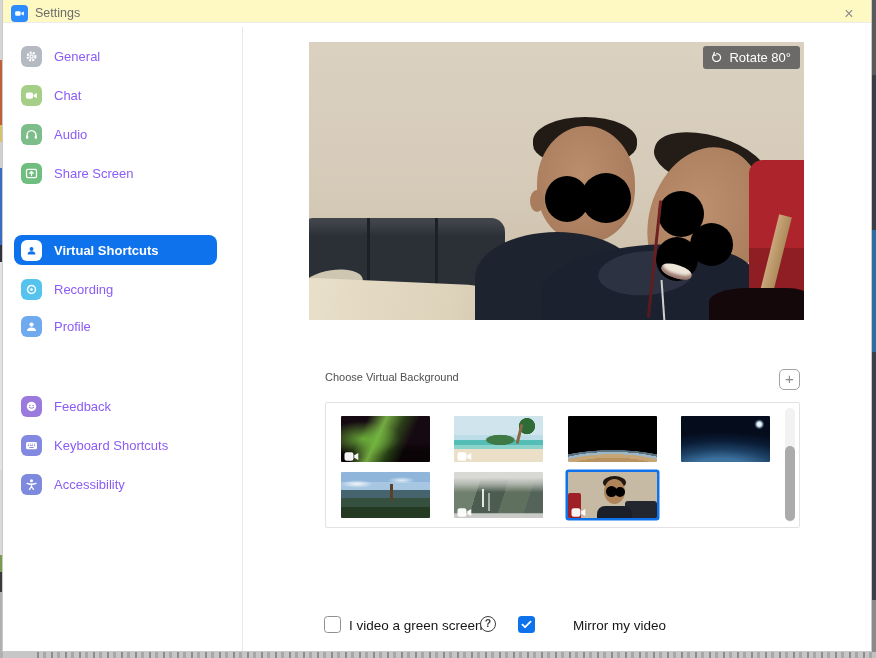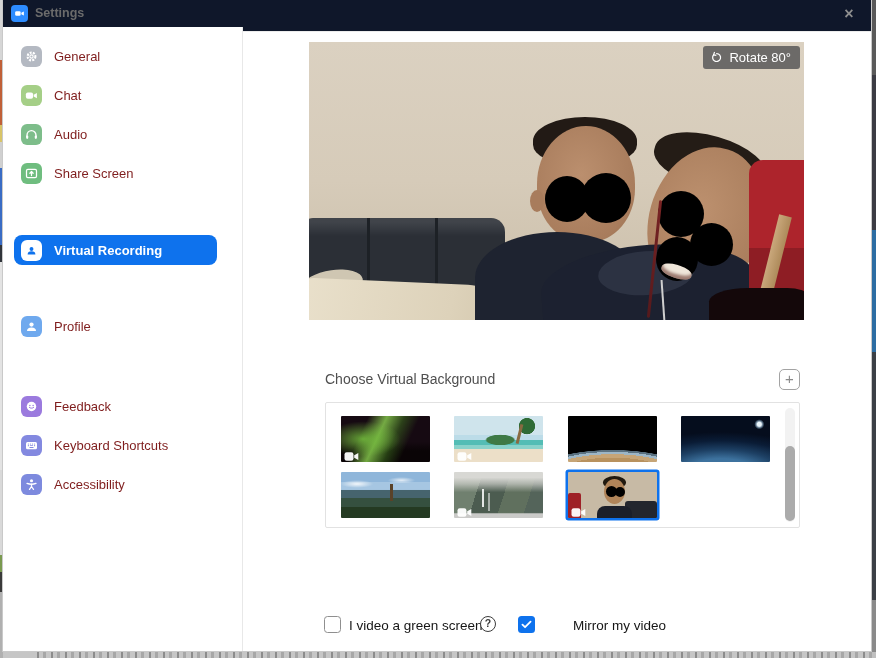--- a/index.html
+++ b/index.html
@@ -13,30 +13,30 @@
     background:linear-gradient(180deg,#d6d6d6 0 60px,#c06038 60px 125px,#d8c468 125px 142px,#d0d0d0 142px 168px,#3a6cc4 168px 245px,#30343a 245px 262px,#e3e3e3 262px 470px,#d9d9d9 470px 555px,#7a9a50 555px 572px,#3a3a3a 572px 592px,#b0b0b0 592px 658px);}
   .sliver-right{position:absolute;right:0;top:0;width:4px;height:658px;z-index:0;
     background:linear-gradient(180deg,#5a5a5a 0 75px,#3c3c44 75px 230px,#2d6da3 230px 352px,#3c4046 352px 600px,#8a8a8a 600px 652px,#c0c0c0 652px 658px);}
   .sliver-bottom{position:absolute;left:3px;right:4px;top:652px;height:6px;background:#c6c6c6;z-index:0;}
   .sliver-bottom .noise{position:absolute;left:34px;right:0;top:0;bottom:0;
     background:repeating-linear-gradient(90deg,rgba(70,70,70,.45) 0 2px,transparent 2px 6px,rgba(95,95,95,.3) 6px 9px,transparent 9px 14px);}
   
   .window{position:absolute;left:2px;top:0;width:870px;height:652px;background:#fff;
     border-left:1px solid #c9c9c9;border-right:1px solid #c9c9c9;border-bottom:1px solid #c9c9c9;z-index:1;}
   
-  .titlebar{position:absolute;left:0;top:0;right:0;height:32px;background:#0f172a;border-bottom:1px solid #ececec;font-weight:bold;}
+  .titlebar{position:absolute;left:0;top:0;right:0;height:23px;background:#fef9c3;border-bottom:1px solid #ececec;}
   .tb-appicon{position:absolute;left:8px;top:5px;width:17px;height:17px;border-radius:4px;background:#2D8CFF;display:flex;align-items:center;justify-content:center;}
   .tb-title{position:absolute;left:32px;top:6px;font-size:12.5px;color:#6b6b6b;}
   .tb-close{position:absolute;right:10px;top:2px;width:24px;height:23px;display:flex;align-items:center;justify-content:center;color:#8f8f8f;font-size:16px;line-height:1;cursor:default;}
   
   .sidebar{position:absolute;left:0;top:27px;bottom:0;width:240px;background:#fff;border-right:1px solid #e8e8e8;}
   .sb-item{position:absolute;left:11px;width:203px;height:30px;display:flex;align-items:center;border-radius:8px;}
   .sb-ic{width:21px;height:21px;min-width:21px;border-radius:6px;margin-left:7px;display:flex;align-items:center;justify-content:center;}
   .sb-ic svg{width:15px;height:15px;display:block;}
-  .sb-label{margin-left:12px;font-size:13px;color:#7f1d1d;white-space:nowrap;}
+  .sb-label{margin-left:12px;font-size:13px;color:#8b5cf6;white-space:nowrap;}
   .sb-item.selected{background:#0E72ED;}
   .sb-item.selected .sb-label{color:#fff;font-weight:bold;}
   
   .preview{position:absolute;left:306px;top:42px;width:495px;height:278px;overflow:hidden;background:#d5cab8;}
   .pv-wall{position:absolute;inset:0;background:linear-gradient(180deg,#dbd1c1 0%,#d6cbb9 50%,#cfc3af 78%,#c9bca8 100%);}
   .pv-couch{position:absolute;left:-6px;top:176px;width:202px;height:102px;background:#2b2f36;border-radius:10px 14px 0 0;
     background-image:linear-gradient(90deg,transparent 0 64px,#1d2126 64px 67px,transparent 67px 132px,#1d2126 132px 135px,transparent 135px),linear-gradient(180deg,rgba(255,255,255,.10) 0 4px,rgba(255,255,255,0) 18px),linear-gradient(180deg,transparent 0 72px,#22262c 72px);}
   .pv-pillow{position:absolute;left:-6px;top:228px;width:60px;height:26px;background:#cfc6b2;border-radius:50%;transform:rotate(-8deg);}
   .pv-blanket{position:absolute;left:-8px;top:240px;width:212px;height:46px;background:linear-gradient(100deg,#e9e0cb,#ddd2ba 70%,#d2c6ac);border-radius:12px 46px 0 0;transform:rotate(2.5deg);}
   .p1-hair{position:absolute;left:224px;top:75px;width:104px;height:48px;background:#221a15;border-radius:50% 50% 42% 42%;}
@@ -54,21 +54,21 @@
   .b2b{left:381px;top:181px;width:43px;height:43px;}
   .b2c{left:347px;top:195px;width:42px;height:44px;}
   .pv-teeth{position:absolute;left:352px;top:223px;width:31px;height:13px;background:#efe6da;border-radius:45%;transform:rotate(17deg);box-shadow:inset 0 -4px 3px rgba(90,35,25,.55);}
   .pv-wire1{position:absolute;left:344px;top:158px;width:3px;height:118px;background:linear-gradient(#7a2424,#55191c);border-radius:2px;transform:rotate(6deg);}
   .pv-wire2{position:absolute;left:353px;top:238px;width:2px;height:42px;background:#cfcfcf;transform:rotate(-4deg);}
   .pv-chair{position:absolute;left:440px;top:118px;width:60px;height:160px;background:linear-gradient(180deg,#ad242c 0 55%,#8e1d24 55%);border-radius:14px 0 0 8px;}
   .pv-pole{position:absolute;left:455px;top:172px;width:13px;height:124px;background:linear-gradient(90deg,#caa87c,#ad8a5a);transform:rotate(14deg);}
   .pv-chair-shadow{position:absolute;left:400px;top:246px;width:98px;height:34px;background:#14080a;border-radius:40% 20% 0 0;}
   .rotate-btn{position:absolute;right:4px;top:4px;height:23px;display:flex;align-items:center;gap:6px;padding:0 9px 0 7px;background:rgba(88,88,88,.85);border-radius:3px;color:#fff;font-size:13px;}
   
-  .choose-label{position:absolute;left:322px;top:371px;font-size:14px;color:#4f4f4f;}
+  .choose-label{position:absolute;left:322px;top:371px;font-size:11px;color:#4f4f4f;}
   .plus-btn{position:absolute;left:776px;top:369px;width:21px;height:21px;border:1px solid #a3a3a3;border-radius:5px;color:#8a8a8a;font-size:15px;line-height:18px;text-align:center;background:#fff;}
   .grid-box{position:absolute;left:322px;top:402px;width:475px;height:126px;border:1px solid #e2e2e2;border-radius:2px;background:#fff;}
   .thumb{position:absolute;width:89px;height:46px;overflow:hidden;border-radius:1px;}
   .thumb.selected{box-shadow:0 0 0 2.5px #0E72ED;}
   .cam-badge{position:absolute;left:3px;bottom:3px;width:15px;height:11px;opacity:.95;}
   
   .t-aurora{background:
     radial-gradient(ellipse 60% 55% at 25% 50%,rgba(115,190,60,.85),rgba(115,190,60,0) 70%),
     linear-gradient(115deg,rgba(0,0,0,0) 25%,rgba(140,210,80,.8) 42%,rgba(70,130,35,.45) 58%,rgba(0,0,0,0) 72%),
     linear-gradient(to top,#0a0406 0 24%,rgba(10,4,6,0) 44%),#160a12;}
@@ -178,23 +178,32 @@
       </div>
 
 
       <div class="sb-item selected" style="top:208px">
         <span class="sb-ic" style="background:#fff">
           <svg viewBox="0 0 24 24">
               <circle cx="12" cy="9.6" r="3.1" fill="#0E72ED"></circle>
               <path d="M5.8 18.2 a6.2 5 0 0 1 12.4 0 z" fill="#0E72ED"></path>
             </svg>
         </span>
-          <span class="sb-label">Virtual Recording</span>
-      </div>
-
+          <span class="sb-label">Virtual Shortcuts</span>
+      </div>
+
+      <div class="sb-item" style="top:247px">
+        <span class="sb-ic" style="background:#55c3ee">
+          <svg viewBox="0 0 24 24" fill="none">
+              <circle cx="12" cy="12" r="6.4" stroke="#fff" stroke-width="2.4"></circle>
+              <circle cx="12" cy="12" r="2.1" fill="#fff"></circle>
+            </svg>
+        </span>
+          <span class="sb-label">Recording</span>
+      </div>
 
       <div class="sb-item" style="top:284px">
         <span class="sb-ic" style="background:#6fa9ee">
           <svg viewBox="0 0 24 24">
               <circle cx="12" cy="8.8" r="3.4" fill="#fff"></circle>
               <path d="M4.8 19 a7.2 5.6 0 0 1 14.4 0 z" fill="#fff"></path>
             </svg>
         </span>
           <span class="sb-label">Profile</span>
       </div>

